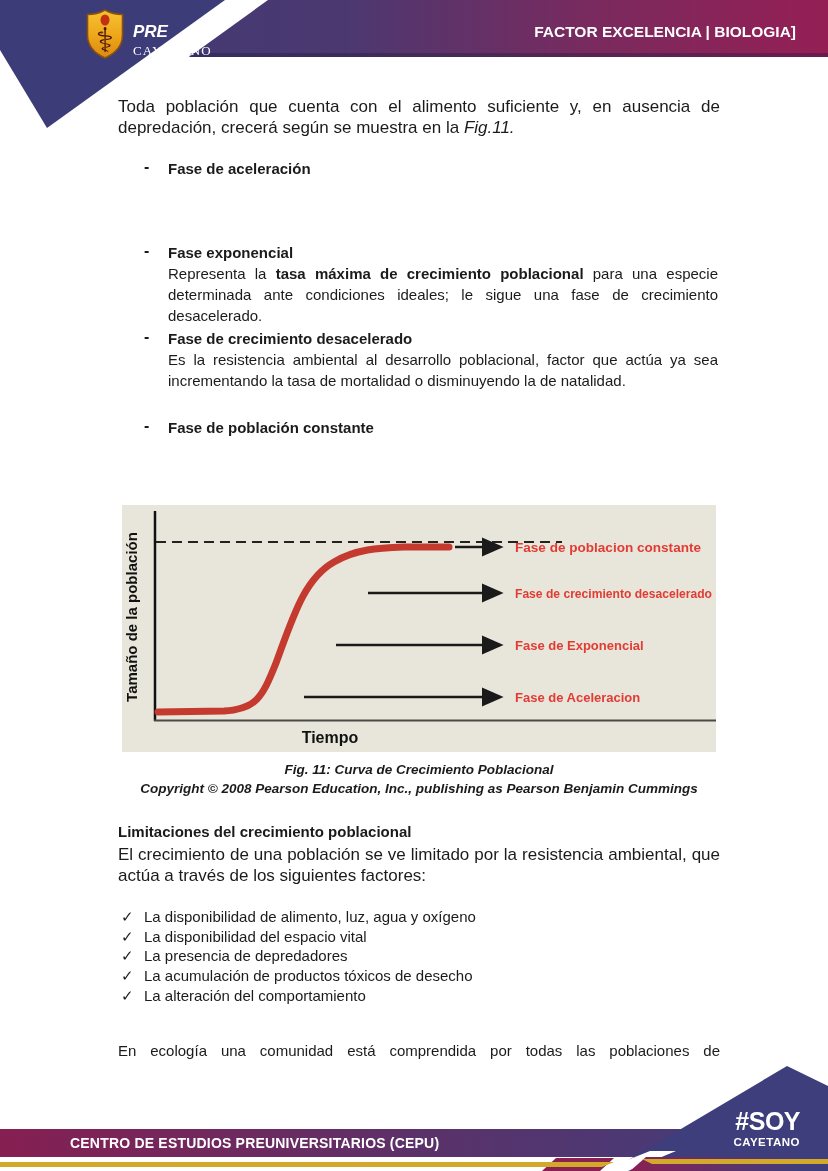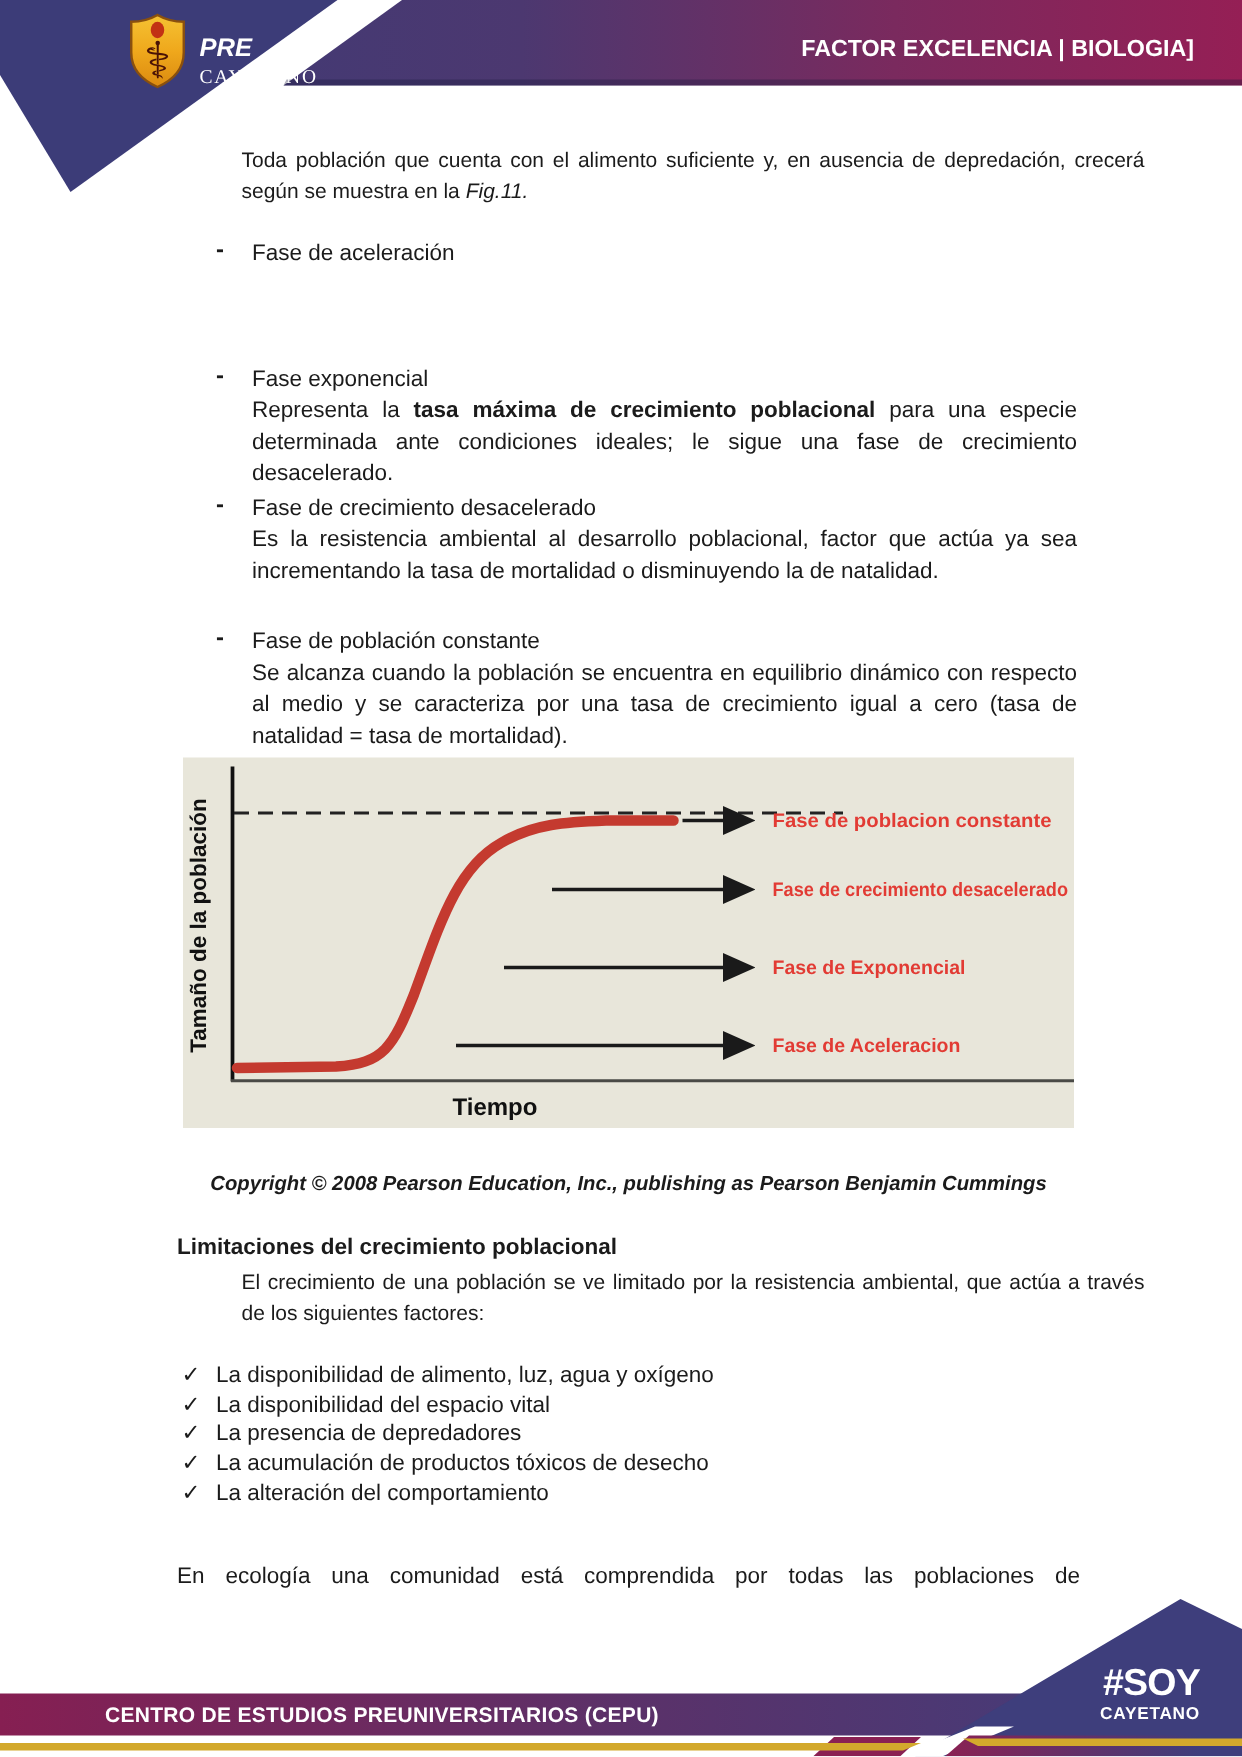--- a/index.html
+++ b/index.html
@@ -4,26 +4,26 @@
 <style>
   * { margin:0; padding:0; box-sizing:border-box; }
   html,body { background:#ffffff; }
   .page {
     position:relative; width:828px; height:1171px; margin:0 auto;
     background:#ffffff; overflow:hidden;
     font-family:"Liberation Sans", sans-serif; color:#1b1b1b;
   }
   .abs { position:absolute; }
   .hdr-svg { left:0; top:0; }
-  .body-text { font-size:14px; line-height:21px; text-align:justify;margin-left:43px; }
+  .body-text { font-size:17px; line-height:21px; text-align:justify; }
   .intro { left:118px; top:96px; width:602px; }
   .intro i { font-style:italic; }
   .phase { left:140px; width:578px; padding-left:28px; }
   .phase .dash { position:absolute; left:4px; top:0; font-weight:bold; }
-  .phase .ph-title { font-weight:normal; font-size:15px; line-height:21px; }
+  .phase .ph-title { font-weight:bold; font-size:15px; line-height:21px; }
   .phase .ph-body { font-size:15px; line-height:21px; text-align:justify; }
   .figure-box { left:122px; top:505px; width:594px; height:247px; background:#E8E6DA;text-align:right; }
   .caption { left:113px; width:612px; text-align:center; font-weight:bold; font-style:italic; font-size:13.5px; line-height:19px; }
   .limit-heading { left:118px; top:823px; width:602px; font-weight:bold; font-size:15px; }
   .limit-body { left:118px; top:844px; width:602px; }
   .checklist { left:118px; top:881px; width:602px; font-size:15px; line-height:19.7px;margin-top:26px; }
   .check-row { white-space:nowrap; }
   .check-glyph { display:inline-block; width:26px; padding-left:3px; }
   .big-heading { left:118px; top:998px; width:640px; font-weight:bold; font-size:17.5px; letter-spacing:0.2px; }
   .final-para { left:118px; top:1040px; width:602px; font-size:15px; line-height:21px; text-align:justify; text-align-last:justify; }
@@ -88,21 +88,20 @@
 
   <div class="abs phase" style="top:328px">
     <span class="dash">-</span>
     <div class="ph-title">Fase de crecimiento desacelerado</div>
     <div class="ph-body">Es la resistencia ambiental al desarrollo poblacional, factor que actúa ya sea incrementando la tasa de mortalidad o disminuyendo la de natalidad.</div>
   </div>
 
   <div class="abs phase" style="top:417px">
     <span class="dash">-</span>
     <div class="ph-title">Fase de población constante</div>
-    <div class="ph-body">Se alcanza cuando la población se encuentra en equilibrio dinámico con respecto al medio y se caracteriza por una tasa de crecimiento igual a cero (tasa de natalidad = tasa de mortalidad).</div>
   </div>
 
   <div class="abs figure-box">
     <svg width="594" height="247" viewBox="0 0 594 247">
       <defs>
         <marker id="arr" markerWidth="9" markerHeight="8" refX="7.5" refY="4" orient="auto">
           <path d="M0,0 L9,4 L0,8 Z" fill="#1a1a1a"></path>
         </marker>
       </defs>
 
@@ -121,20 +120,21 @@
       <text x="393" y="42" dominant-baseline="central" font-size="13" font-weight="bold" fill="#E23B34" textLength="186" lengthAdjust="spacingAndGlyphs">Fase de poblacion constante</text>
       <text x="393" y="88" dominant-baseline="central" font-size="13" font-weight="bold" fill="#E23B34" textLength="197" lengthAdjust="spacingAndGlyphs">Fase de crecimiento desacelerado</text>
       <text x="393" y="140" dominant-baseline="central" font-size="13" font-weight="bold" fill="#E23B34">Fase de Exponencial</text>
       <text x="393" y="192" dominant-baseline="central" font-size="13" font-weight="bold" fill="#E23B34">Fase de Aceleracion</text>
 
       <text transform="translate(15,112) rotate(-90)" text-anchor="middle" font-size="15" font-weight="bold" fill="#111">Tamaño de la población</text>
       <text x="208" y="238" text-anchor="middle" font-size="16" font-weight="bold" fill="#111">Tiempo</text>
     </svg>
   </div>
 
+  <div class="abs caption" style="top:760px">Fig. 11: Curva de Crecimiento Poblacional</div>
   <div class="abs caption" style="top:779px">Copyright © 2008 Pearson Education, Inc., publishing as Pearson Benjamin Cummings</div>
 
   <div class="abs limit-heading">Limitaciones del crecimiento poblacional</div>
   <p class="abs body-text limit-body">El crecimiento de una población se ve limitado por la resistencia ambiental, que actúa a través de los siguientes factores:</p>
 
   <div class="abs checklist">
     <div class="check-row"><span class="check-glyph">✓</span><span>La disponibilidad de alimento, luz, agua y oxígeno</span></div>
     <div class="check-row"><span class="check-glyph">✓</span><span>La disponibilidad del espacio vital</span></div>
     <div class="check-row"><span class="check-glyph">✓</span><span>La presencia de depredadores</span></div>
     <div class="check-row"><span class="check-glyph">✓</span><span>La acumulación de productos tóxicos de desecho</span></div>

